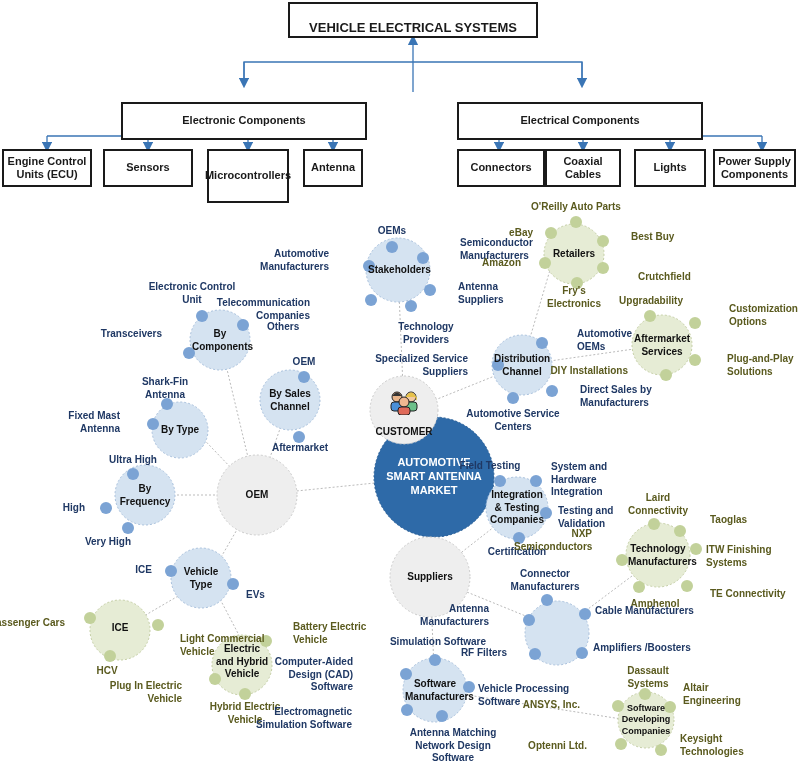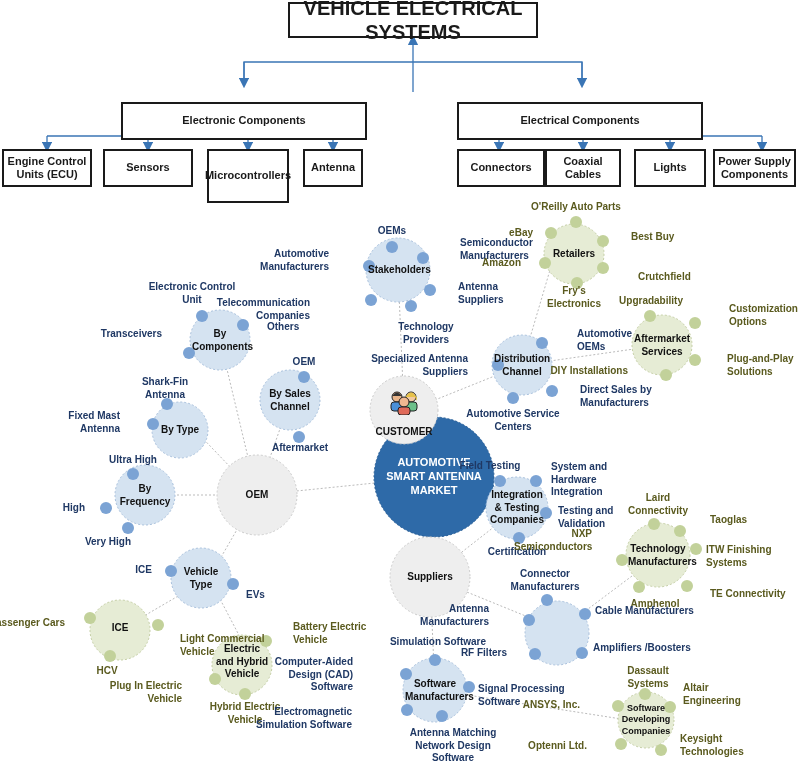--- a/index.html
+++ b/index.html
@@ -2,21 +2,21 @@
 <html><head>
 <meta charset="utf-8">
 <style>
   html, body { margin: 0; padding: 0; background: #ffffff; }
   body { width: 800px; height: 767px; position: relative; overflow: hidden;
          font-family: "Liberation Sans", sans-serif; }
   #diagram { position: absolute; left: 0; top: 0; width: 800px; height: 767px; }
   .box { position: absolute; border: 2px solid #1a1a1a; background: #fff;
          display: flex; align-items: center; justify-content: center; text-align: center;
          font-weight: bold; color: #1a1a1a; box-sizing: border-box; line-height: 1.2; }
-  .box.title { font-size: 20px; }
+  .box.title { font-size: 13px; align-items: flex-end; }
   .box.l1 { font-size: 11px; margin-top: 17px; }
   .box.l2 { font-size: 11px; }
   .lbl { position: absolute; font-size: 10px; font-weight: bold; line-height: 1.25;
          white-space: nowrap; transform: translate(-50%, -50%); text-align: center; }
   .lbl.blue { color: #1f3864; }
   .lbl.green { color: #5a5a1e; }
   .hub-text { position: absolute; transform: translate(-50%, -50%); text-align: center;
               font-weight: bold; font-size: 10px; line-height: 1.25; color: #111; white-space: nowrap; }
   .core-text { color: #ffffff; font-size: 11px; }
   .cust-icon { position: absolute; transform: translate(-50%, -50%); }
@@ -211,21 +211,21 @@
       <div class="lbl green" style="left: 576px; top: 207px; white-space: normal; width: 100px;">O'Reilly Auto Parts</div>
       <div class="lbl green" style="left: 631px; top: 237px; white-space: normal; width: 70px; text-align: left; transform: translate(0px, -50%);">Best Buy</div>
       <div class="lbl green" style="left: 638px; top: 269px; white-space: normal; width: 70px; text-align: left; transform: translate(0px, -50%); margin-top: 8px;">Crutchfield</div>
       <div class="lbl green" style="left: 574px; top: 297px; white-space: normal; width: 78px;">Fry's Electronics</div>
       <div class="lbl green" style="left: 521px; top: 263px; white-space: normal; width: 70px; text-align: right; transform: translate(-100%, -50%);">Amazon</div>
       <div class="lbl green" style="left: 533px; top: 233px; white-space: normal; width: 70px; text-align: right; transform: translate(-100%, -50%);">eBay</div>
       <div class="hub-text" style="left: 522px; top: 365px; white-space: normal; width: 56px;">Distribution Channel</div>
       <div class="lbl blue" style="left: 577px; top: 340px; white-space: normal; width: 78px; text-align: left; transform: translate(0px, -50%);">Automotive OEMs</div>
       <div class="lbl blue" style="left: 580px; top: 396px; white-space: normal; width: 100px; text-align: left; transform: translate(0px, -50%);">Direct Sales by Manufacturers</div>
       <div class="lbl blue" style="left: 513px; top: 420px; white-space: normal; width: 100px;">Automotive Service Centers</div>
-      <div class="lbl blue" style="left: 468px; top: 365px; white-space: normal; width: 100px; text-align: right; transform: translate(-100%, -50%);">Specialized Antenna Suppliers</div>
+      <div class="lbl blue" style="left: 468px; top: 365px; white-space: normal; width: 100px; text-align: right; transform: translate(-100%, -50%);">Specialized Service Suppliers</div>
       <div class="hub-text" style="left: 662px; top: 345px; white-space: normal; width: 56px;">Aftermarket Services</div>
       <div class="lbl green" style="left: 651px; top: 301px; white-space: normal; width: 78px;">Upgradability</div>
       <div class="lbl green" style="left: 729px; top: 315px; white-space: normal; width: 100px; text-align: left; transform: translate(0px, -50%);">Customization Options</div>
       <div class="lbl green" style="left: 727px; top: 365px; white-space: normal; width: 100px; text-align: left; transform: translate(0px, -50%);">Plug-and-Play Solutions</div>
       <div class="lbl green" style="left: 628px; top: 371px; white-space: normal; width: 78px; text-align: right; transform: translate(-100%, -50%);">DIY Installations</div>
       <div class="hub-text" style="left: 220px; top: 340px; white-space: normal; width: 56px;">By Components</div>
       <div class="lbl blue" style="left: 192px; top: 293px; white-space: normal; width: 100px;">Electronic Control Unit</div>
       <div class="lbl blue" style="left: 267px; top: 327px; white-space: normal; width: 70px; text-align: left; transform: translate(0px, -50%);">Others</div>
       <div class="lbl blue" style="left: 162px; top: 334px; white-space: normal; width: 70px; text-align: right; transform: translate(-100%, -50%);">Transceivers</div>
       <div class="hub-text" style="left: 290px; top: 400px; white-space: normal; width: 56px;">By Sales Channel</div>
@@ -261,21 +261,21 @@
       <div class="lbl green" style="left: 710px; top: 594px; white-space: normal; width: 78px; text-align: left; transform: translate(0px, -50%);">TE Connectivity</div>
       <div class="lbl green" style="left: 655px; top: 604px; white-space: normal; width: 70px;">Amphenol</div>
       <div class="lbl green" style="left: 592px; top: 540px; white-space: normal; width: 78px; text-align: right; transform: translate(-100%, -50%);">NXP Semiconductors</div>
       <div class="lbl blue" style="left: 545px; top: 580px; white-space: normal; width: 100px;">Connector Manufacturers</div>
       <div class="lbl blue" style="left: 595px; top: 611px; white-space: normal; width: 100px; text-align: left; transform: translate(0px, -50%);">Cable Manufacturers</div>
       <div class="lbl blue" style="left: 593px; top: 648px; white-space: normal; width: 100px; text-align: left; transform: translate(0px, -50%);">Amplifiers /Boosters</div>
       <div class="lbl blue" style="left: 507px; top: 653px; white-space: normal; width: 70px; text-align: right; transform: translate(-100%, -50%);">RF Filters</div>
       <div class="lbl blue" style="left: 489px; top: 615px; white-space: normal; width: 100px; text-align: right; transform: translate(-100%, -50%);">Antenna Manufacturers</div>
       <div class="hub-text" style="left: 435px; top: 690px; white-space: normal; width: 60px;">Software Manufacturers</div>
       <div class="lbl blue" style="left: 438px; top: 642px; white-space: normal; width: 100px;">Simulation Software</div>
-      <div class="lbl blue" style="left: 478px; top: 695px; white-space: normal; width: 100px; text-align: left; transform: translate(0px, -50%);">Signal Processing Software</div>
+      <div class="lbl blue" style="left: 478px; top: 695px; white-space: normal; width: 100px; text-align: left; transform: translate(0px, -50%);">Vehicle Processing Software</div>
       <div class="lbl blue" style="left: 453px; top: 746px; white-space: normal; width: 100px;">Antenna Matching Network Design Software</div>
       <div class="lbl blue" style="left: 352px; top: 718px; white-space: normal; width: 100px; text-align: right; transform: translate(-100%, -50%);">Electromagnetic Simulation Software</div>
       <div class="lbl blue" style="left: 353px; top: 675px; white-space: normal; width: 100px; text-align: right; transform: translate(-100%, -50%);">Computer-Aided Design (CAD) Software</div>
       <div class="hub-text" style="left: 646px; top: 720px; white-space: normal; width: 52px; font-size: 9px;">Software Developing Companies</div>
       <div class="lbl green" style="left: 648px; top: 677px; white-space: normal; width: 78px;">Dassault Systems</div>
       <div class="lbl green" style="left: 683px; top: 694px; white-space: normal; width: 78px; text-align: left; transform: translate(0px, -50%);">Altair Engineering</div>
       <div class="lbl green" style="left: 680px; top: 745px; white-space: normal; width: 100px; text-align: left; transform: translate(0px, -50%);">Keysight Technologies</div>
       <div class="lbl green" style="left: 587px; top: 746px; white-space: normal; width: 70px; text-align: right; transform: translate(-100%, -50%);">Optenni Ltd.</div>
       <div class="lbl green" style="left: 580px; top: 705px; white-space: normal; width: 70px; text-align: right; transform: translate(-100%, -50%);">ANSYS, Inc.</div>
     </div>

